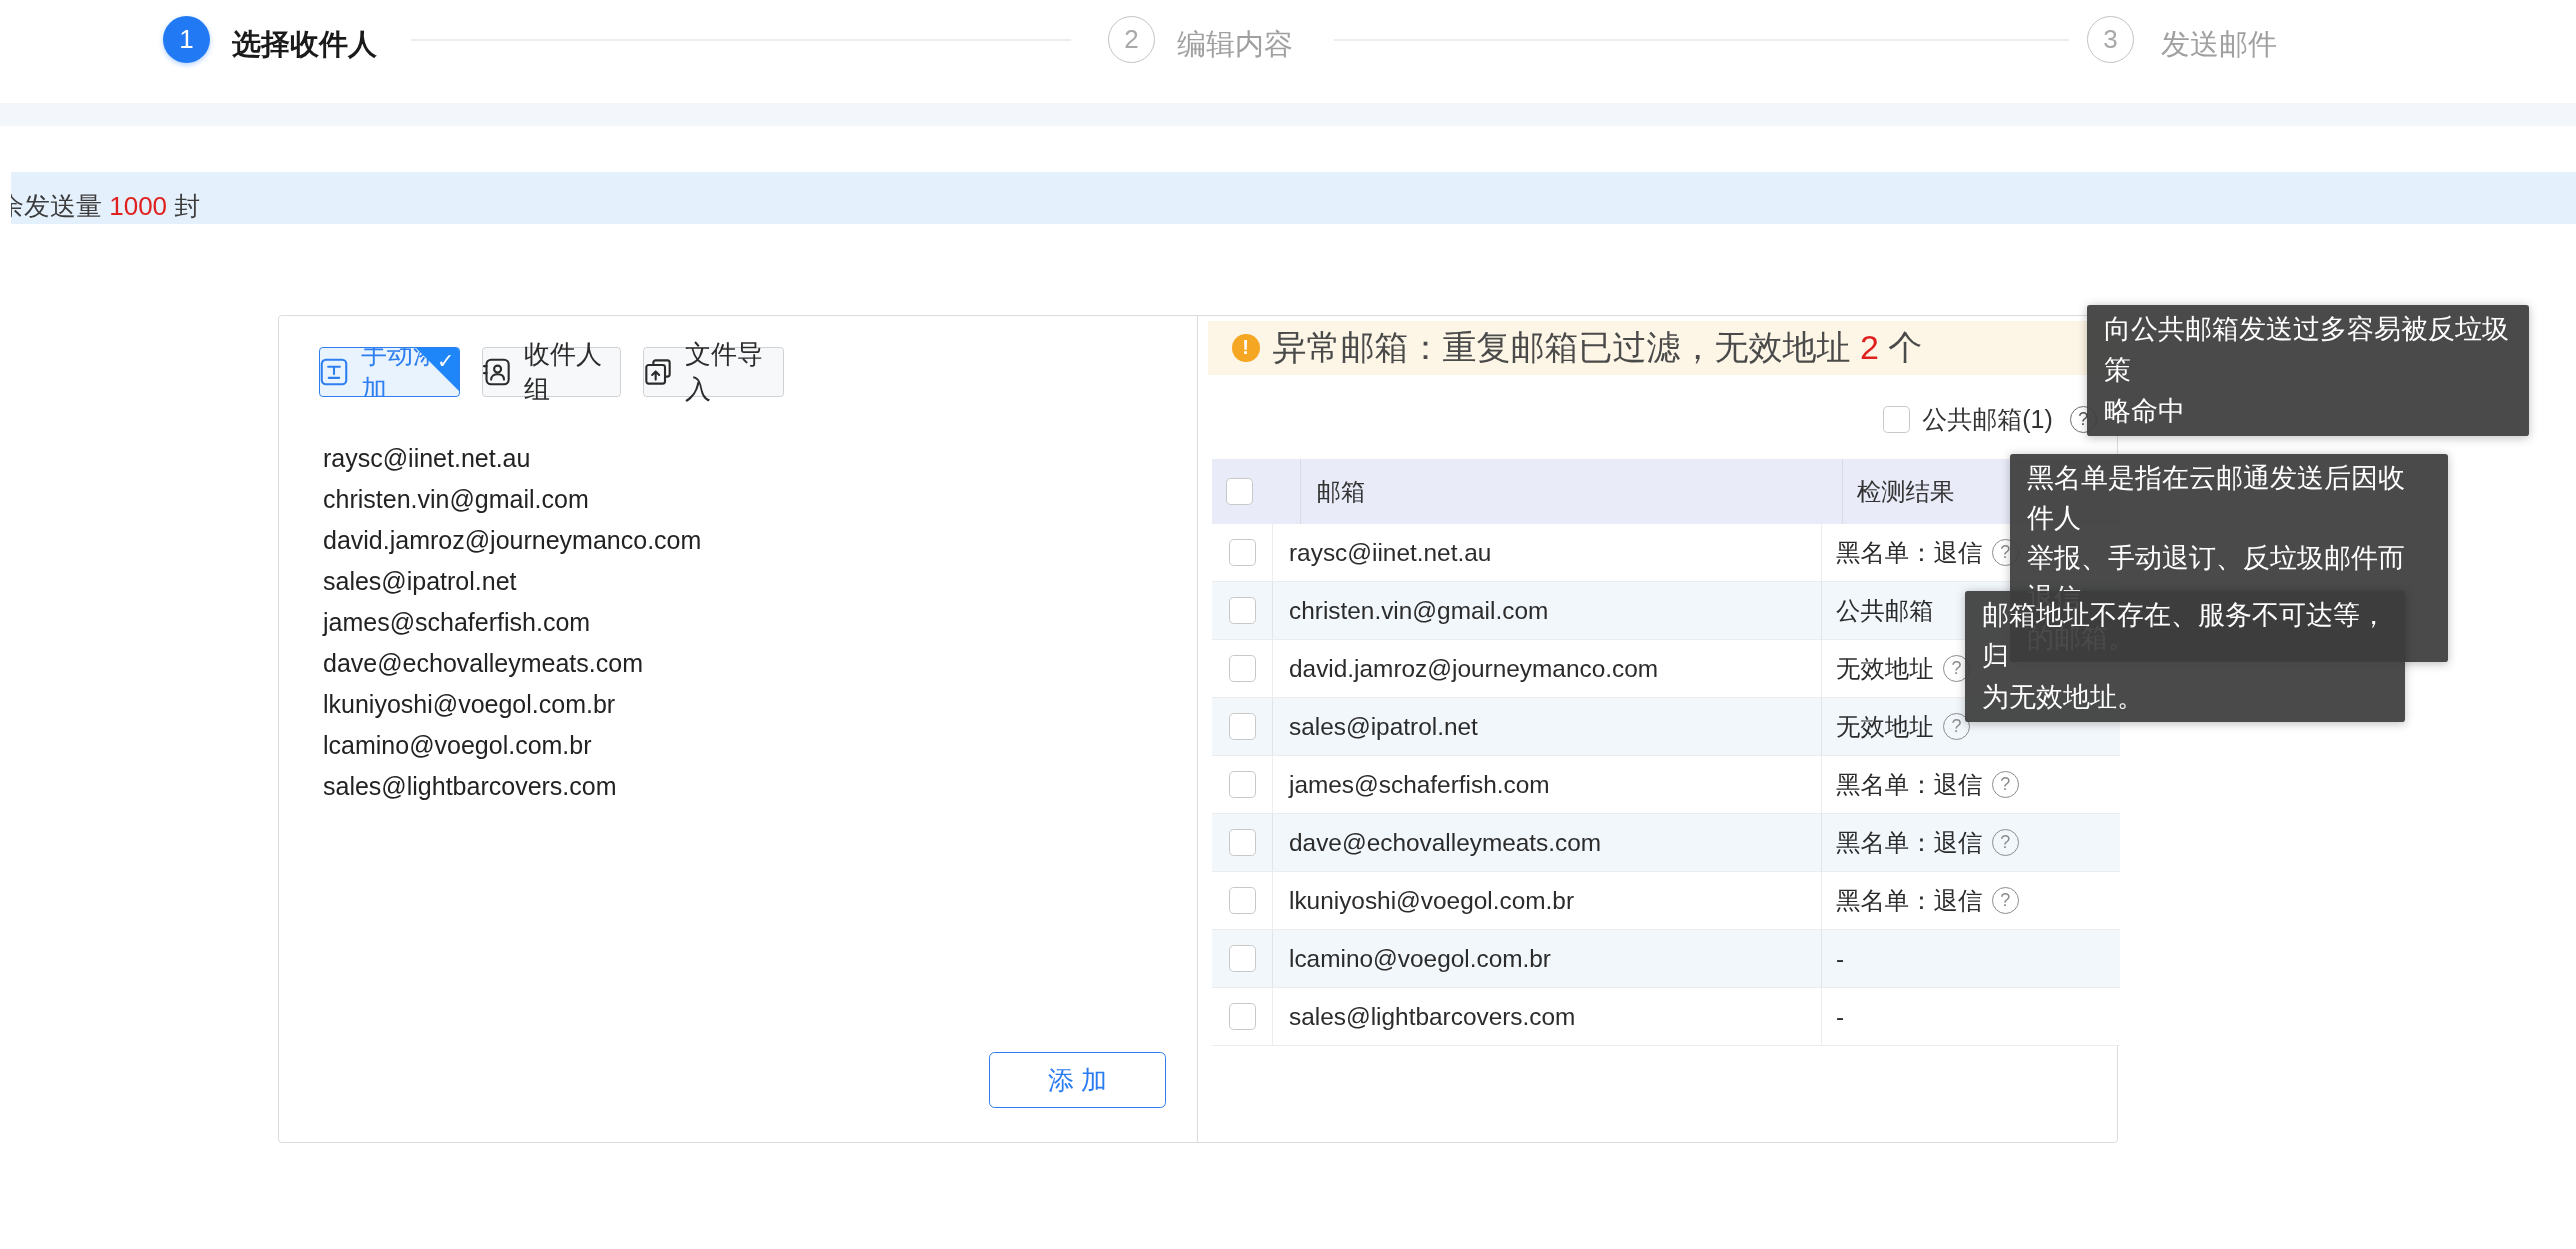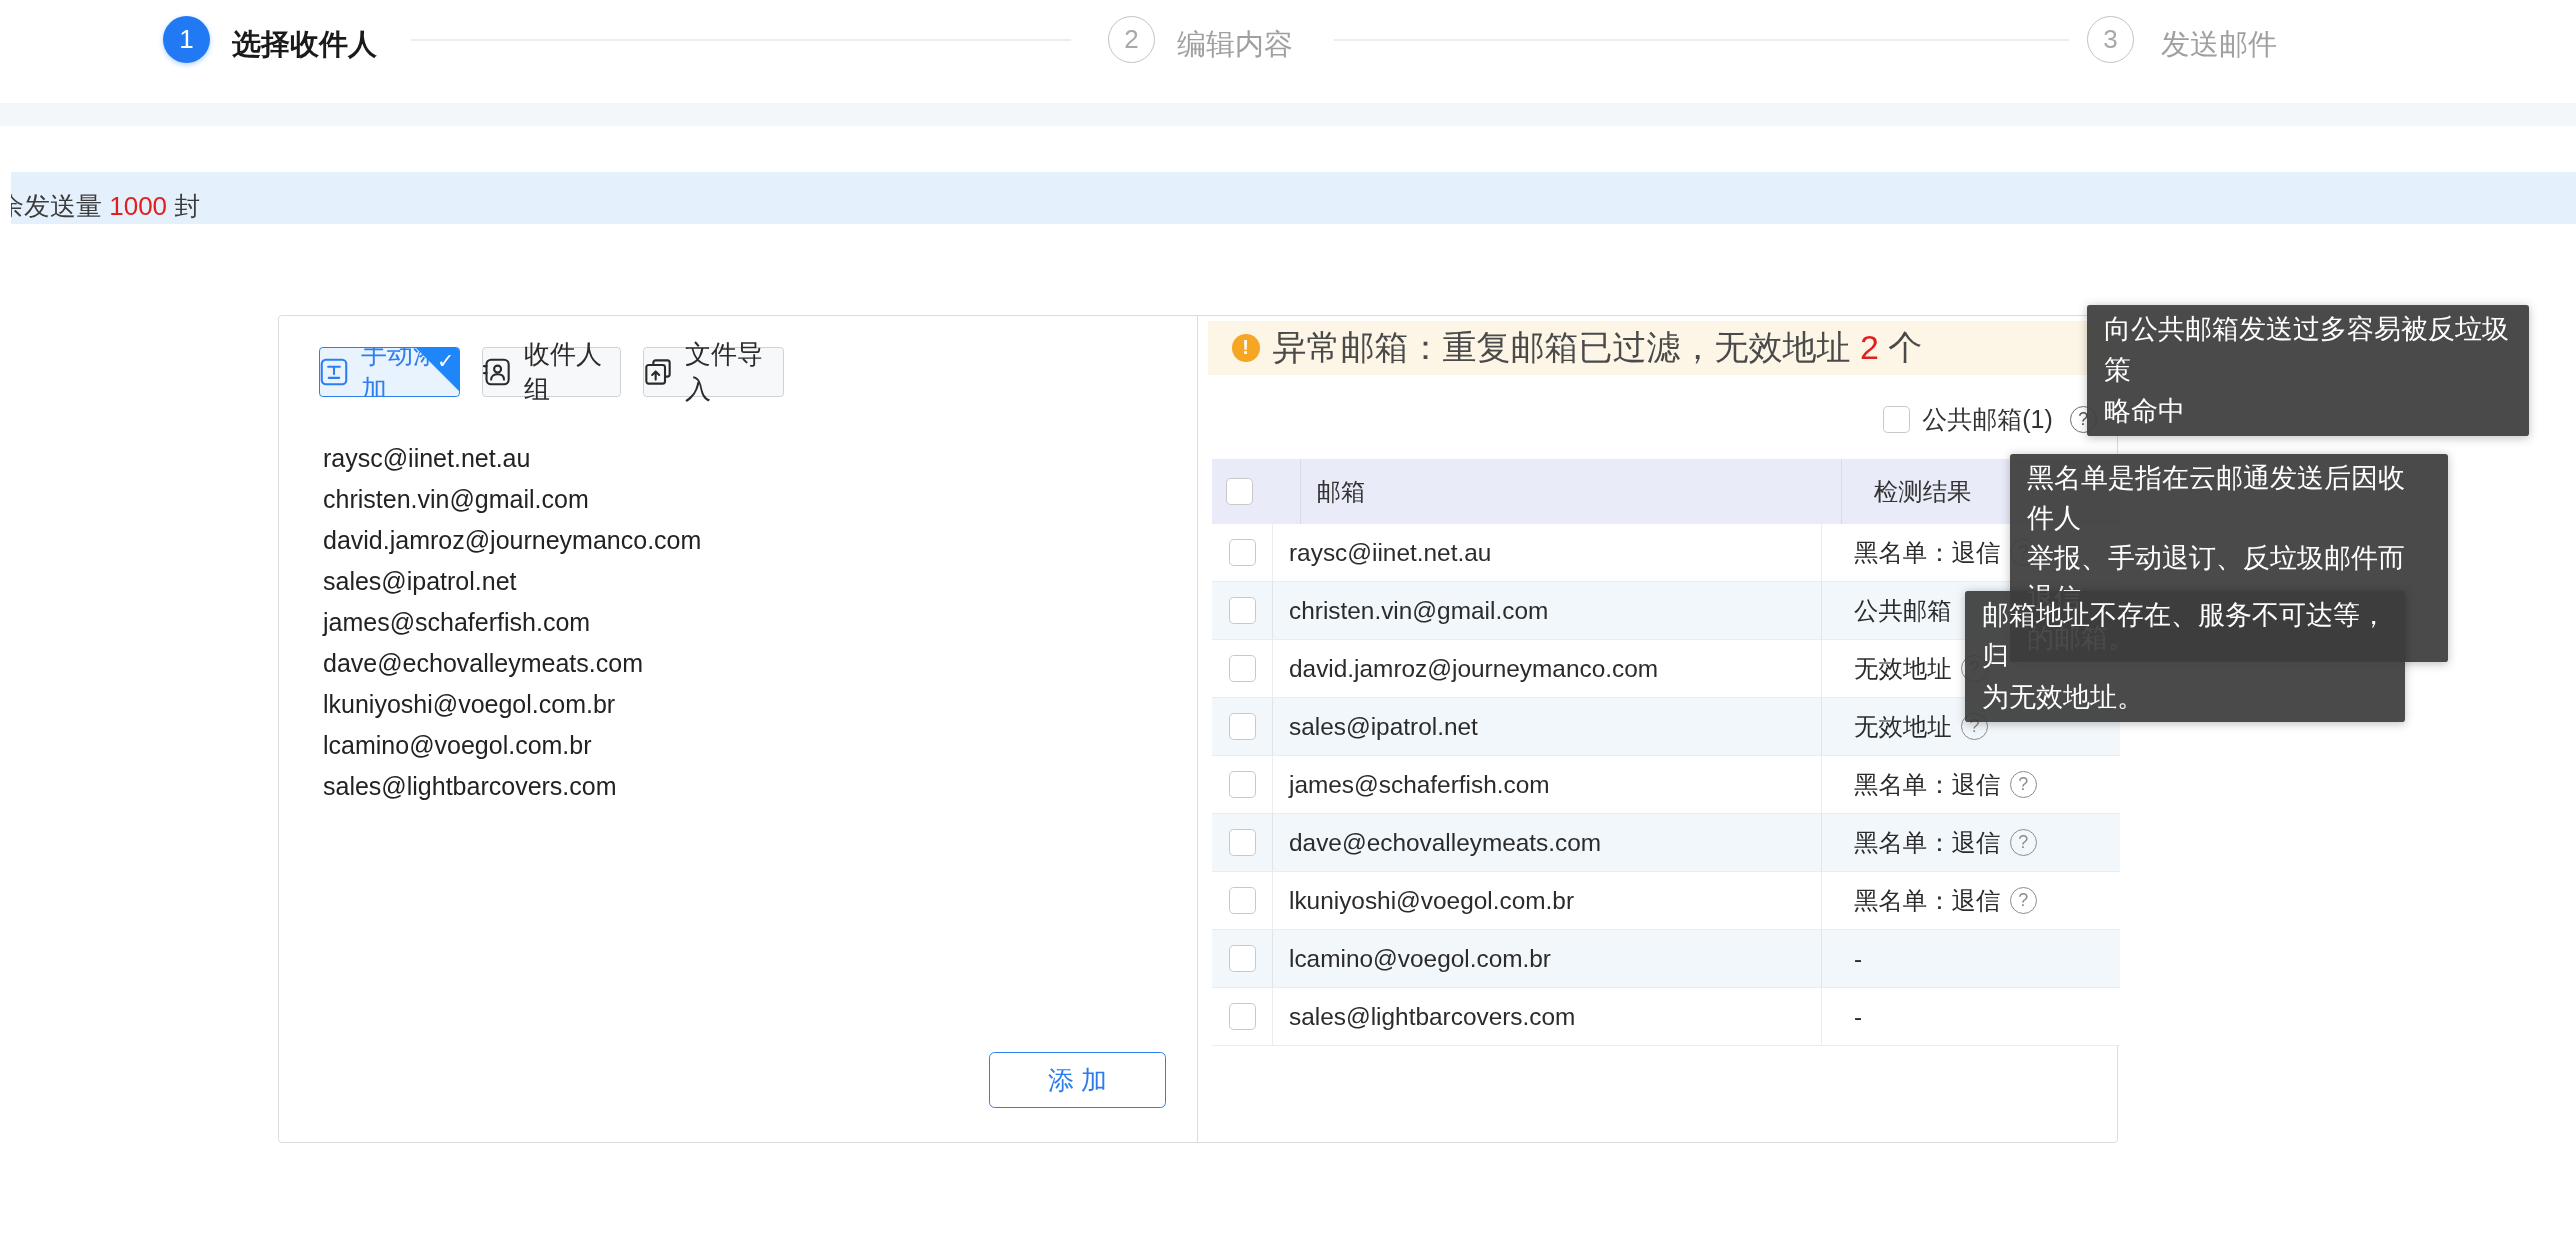--- a/index.html
+++ b/index.html
@@ -68,21 +68,21 @@
 
   
   .table { position:absolute; left:933px; top:143px; width:908px; }
   .thead { display:flex; height:65px; background:#e9ecf8; align-items:center; font-size:24.4px; color:#333;gap:32px; }
   .trow { display:flex; height:58px; align-items:center; font-size:24.4px; color:#2b2b2b;
     border-bottom:0.9px solid #ececec; background:#fff; }
   .trow.alt { background:#f2f7fc; }
   .c0 { width:60px; display:flex; align-items:center; justify-content:center; align-self:stretch; }
   .c1 { width:549px; padding-left:16px; border-left:0.9px solid rgba(0,0,0,0.07); align-self:stretch;
     display:flex; align-items:center; }
-  .c2 { width:299px; padding-left:32px; border-left:0.9px solid rgba(0,0,0,0.07); align-self:stretch;
+  .c2 { width:299px; padding-left:14px; border-left:0.9px solid rgba(0,0,0,0.07); align-self:stretch;
     display:flex; align-items:center; }
   .c2 .qicon { margin-left:9.4px; }
 
   
   .tooltip { position:absolute; background:rgba(60,60,60,0.93); color:#fff; border-radius:2.8px;
     font-size:27px; line-height:41px; padding:3.8px 17px; white-space:pre-line;
     box-shadow:0 1.9px 9.4px rgba(0,0,0,0.25); z-index:50; }
   .tooltip.t1 { left:2087px; top:305px; width:442px; }
   .tooltip.t2 { left:2010px; top:454px; width:438px; line-height:40px; }
   .tooltip.t3 { left:1965px; top:591px; width:440px; }

